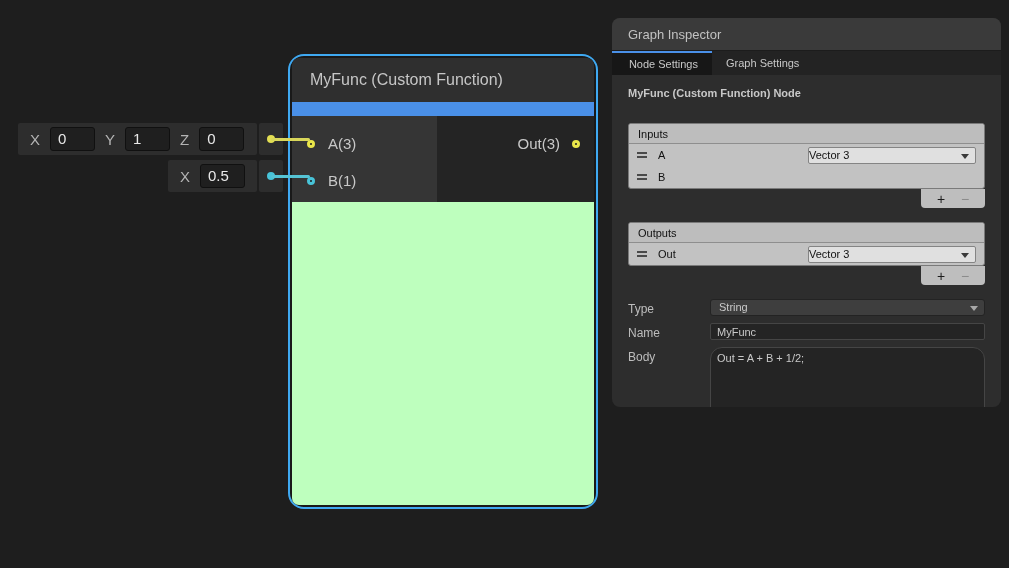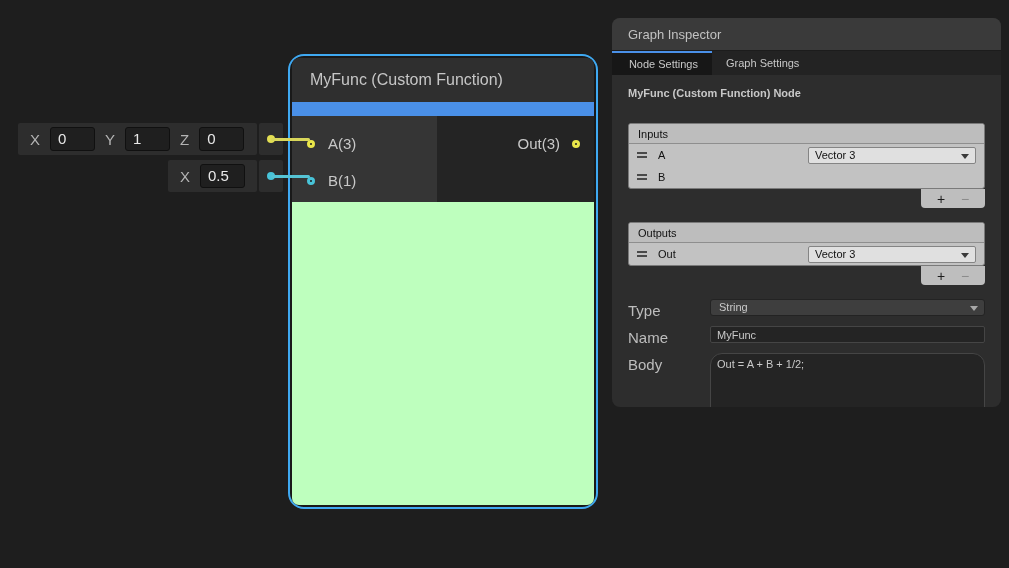--- a/index.html
+++ b/index.html
@@ -97,38 +97,38 @@
   }
   .gray-row { height:22px; display:flex; align-items:center; padding:0 8px; }
   .drag-handle {
     width:10px; height:6px; border-top:2px solid #4A4A4A;
     border-bottom:2px solid #4A4A4A; flex:none;
   }
   .gray-row .row-name { font-size:11px; color:#111; margin-left:11px; }
   .light-dropdown {
     margin-left:auto; width:168px; height:17px; background:#E0E0E0;
     border:1px solid #848484; border-radius:2px; position:relative;
-    font-size:11px; color:#111; line-height:15px; padding-left:6px;
+    font-size:11px; color:#111; line-height:15px; padding-left:0;
   }
   .tri-dark {
     position:absolute; right:6px; top:6px; width:0; height:0;
     border-left:4px solid transparent; border-right:4px solid transparent;
     border-top:5px solid #3A3A3A;
   }
   .mini-toolbar {
     width:64px; height:19px; background:#BEBEBE; margin-left:auto;
     border-radius:0 0 4px 4px; display:flex; align-items:center;
     justify-content:space-around; padding:0 8px;
   }
   .mini-btn { font-size:14px; line-height:14px; color:#1C1C1C; cursor:default; }
   .mini-btn.disabled { color:#8A8A8A; }
   .section-gap { height:14px; }
 
   .form-row { display:flex; margin-bottom:7px; }
-  .form-label { width:82px; font-size:15px; color:#BDBDBD; padding-top:3px; flex:none; }
+  .form-label { width:82px; font-size:12px; color:#BDBDBD; padding-top:3px; flex:none; }
   .dark-dropdown {
     flex:1; height:17px; background:#3E3E3E; border:1px solid #232323;
     border-radius:3px; position:relative; font-size:11px; color:#C9C9C9;
     line-height:15px; padding-left:8px;
   }
   .tri-light {
     position:absolute; right:6px; top:6px; width:0; height:0;
     border-left:4px solid transparent; border-right:4px solid transparent;
     border-top:5px solid #A8A8A8;
   }

